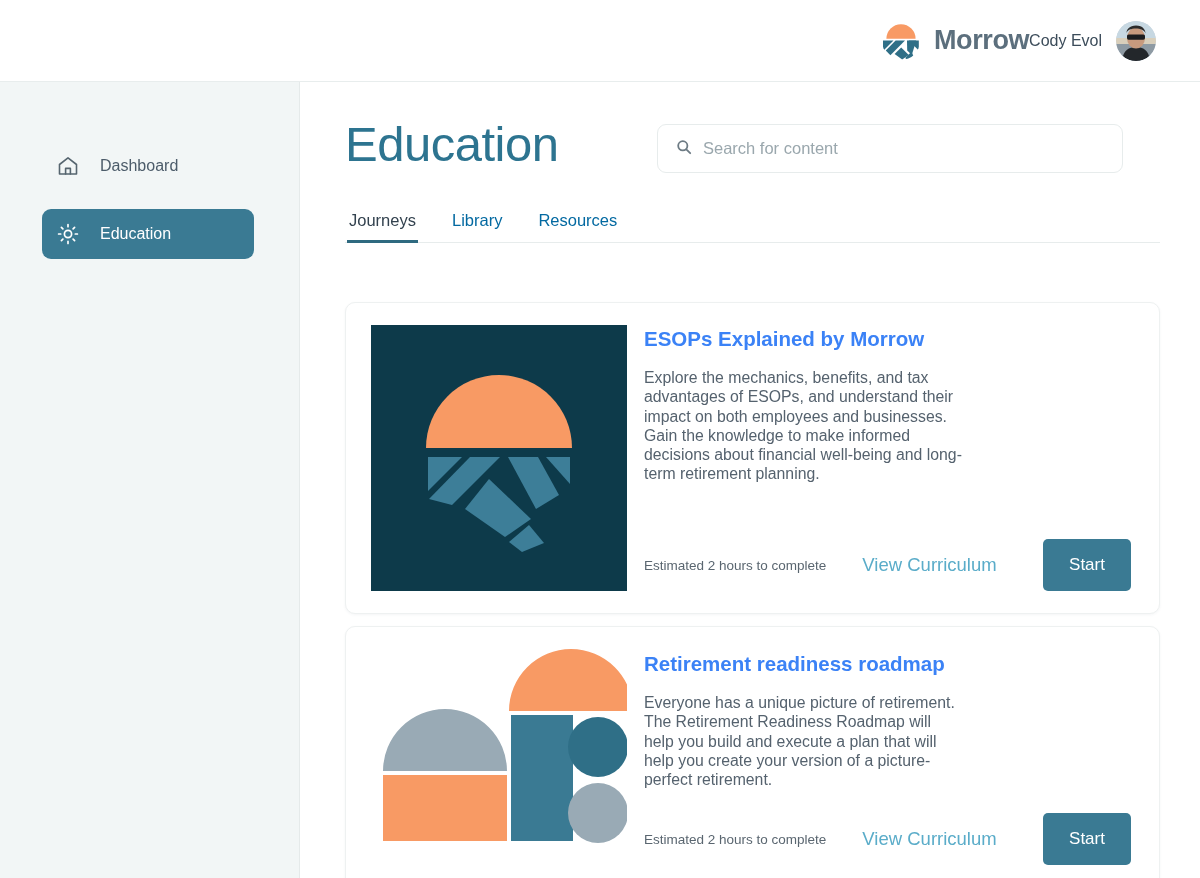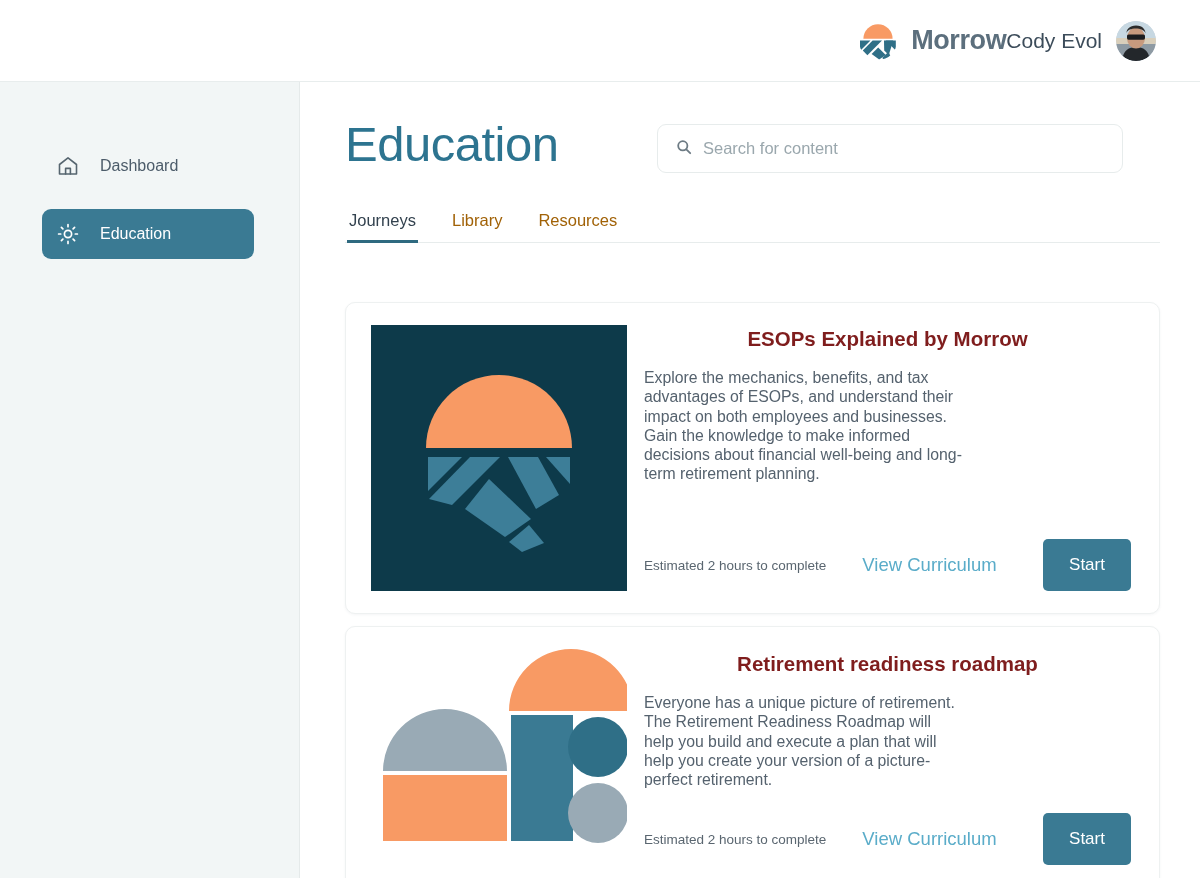--- a/index.html
+++ b/index.html
@@ -20,21 +20,21 @@
     justify-content: flex-end;
     padding: 0 44px 0 50px;
   }
   .brand { display: flex; align-items: center; gap: 13px; }
   .brand-mark { width: 40px; height: 40px; display: block; }
   .brand-word {
     font-size: 27px; font-weight: bold; letter-spacing: -0.4px;
     color: #5c6f7d;
   }
   .user { display: flex; align-items: center; gap: 14px; }
-  .user-name { font-size: 21px; color: #3c4c5a; }
+  .user-name { font-size: 16px; color: #3c4c5a; }
   .avatar {
     width: 40px; height: 40px; border-radius: 50%;
     overflow: hidden; position: relative;
     background: #c8d4dd; flex: 0 0 40px;
   }
   .avatar svg { display: block; width: 40px; height: 40px; }
 
   
   .body-row { flex: 1; display: flex; min-height: 0; }
 
@@ -78,38 +78,38 @@
     color: #44505c; font-family: "Liberation Sans", sans-serif;
     background: transparent;
   }
   .search-input::placeholder { color: #9aa7ad; }
 
   .tabs {
     display: flex; gap: 32px; margin-top: 38px;
     border-bottom: 1px solid #e7ecec; padding-left: 2px;
   }
   .tab {
-    font-size: 16.5px; color: #a16207; padding: 0 2px 10px 2px;
+    font-size: 16.5px; color: #0369a1; padding: 0 2px 10px 2px;
     cursor: pointer; border-bottom: 3px solid transparent;
     margin-bottom: -1px;
   }
   .tab.active { color: #33424f; border-bottom-color: #2f6a80; }
 
   
   .cards { margin-top: 59px; }
   .card {
     border: 1px solid #eef1f1; border-radius: 10px; background: #ffffff;
     box-shadow: 0 1px 3px rgba(40,60,70,.05);
     display: flex; padding: 22px 28px 22px 25px;
     margin-bottom: 12px; min-height: 304px;
   }
   .card-media { width: 255px; flex: 0 0 255px; display: flex; align-items: flex-start; }
   .card-media svg { display: block; }
   .card-body { flex: 1; padding-left: 18px; display: flex; flex-direction: column; min-width: 0; }
-  .card-title { font-size: 20.5px; font-weight: bold; color: #7f1d1d; margin-top: 2px; text-align: center; }
+  .card-title { font-size: 20.5px; font-weight: bold; color: #3b82f6; margin-top: 2px; }
   .card-desc {
     font-size: 15.8px; color: #55626e; line-height: 1.22;
     margin-top: 17px; max-width: 320px; white-space: pre-line;
   }
   .card-foot {
     margin-top: auto; display: flex; align-items: center;
     padding-top: 12px;
   }
   .card-est { font-size: 13.5px; color: #5a6670; }
   .card-link {

